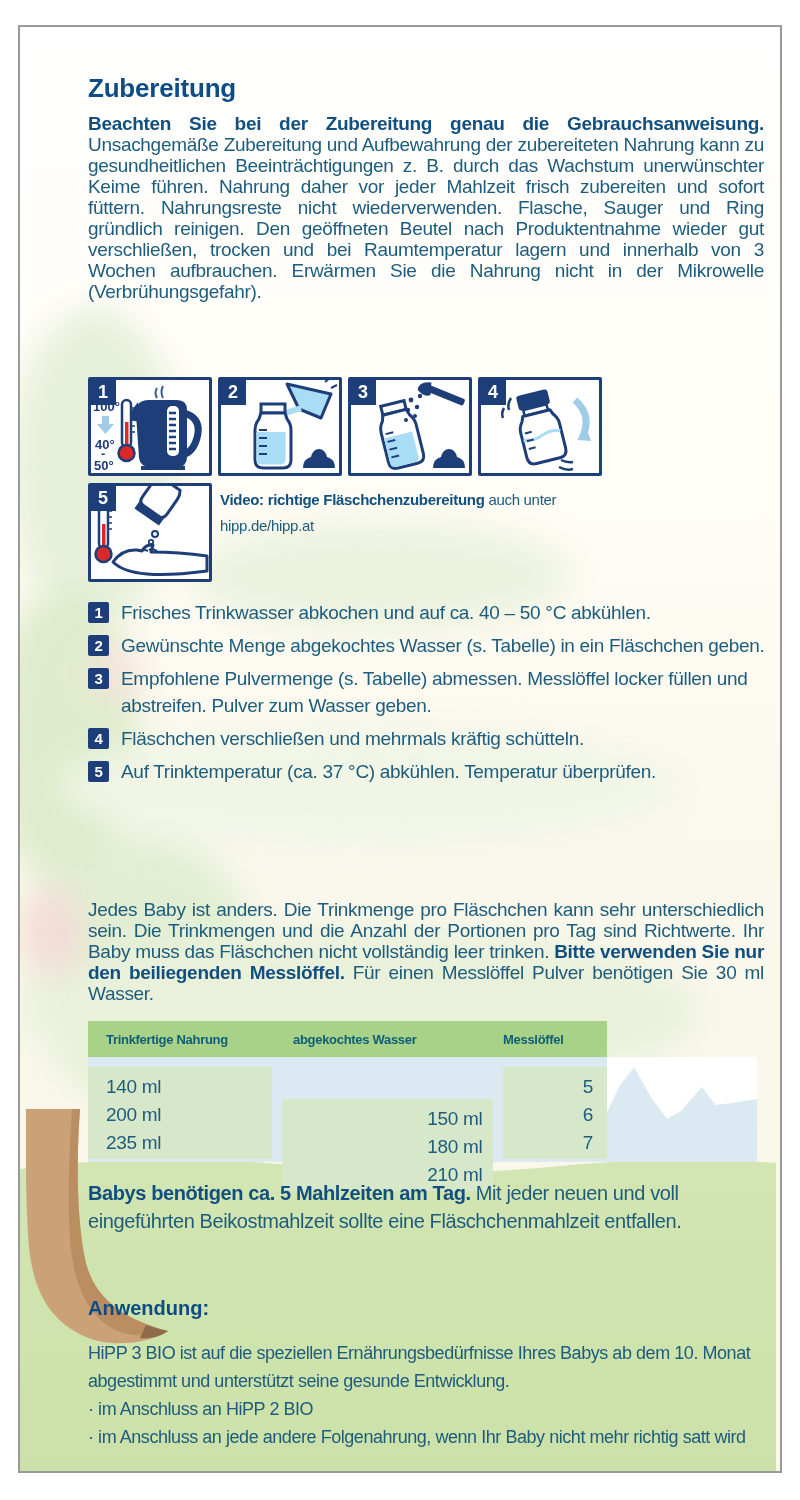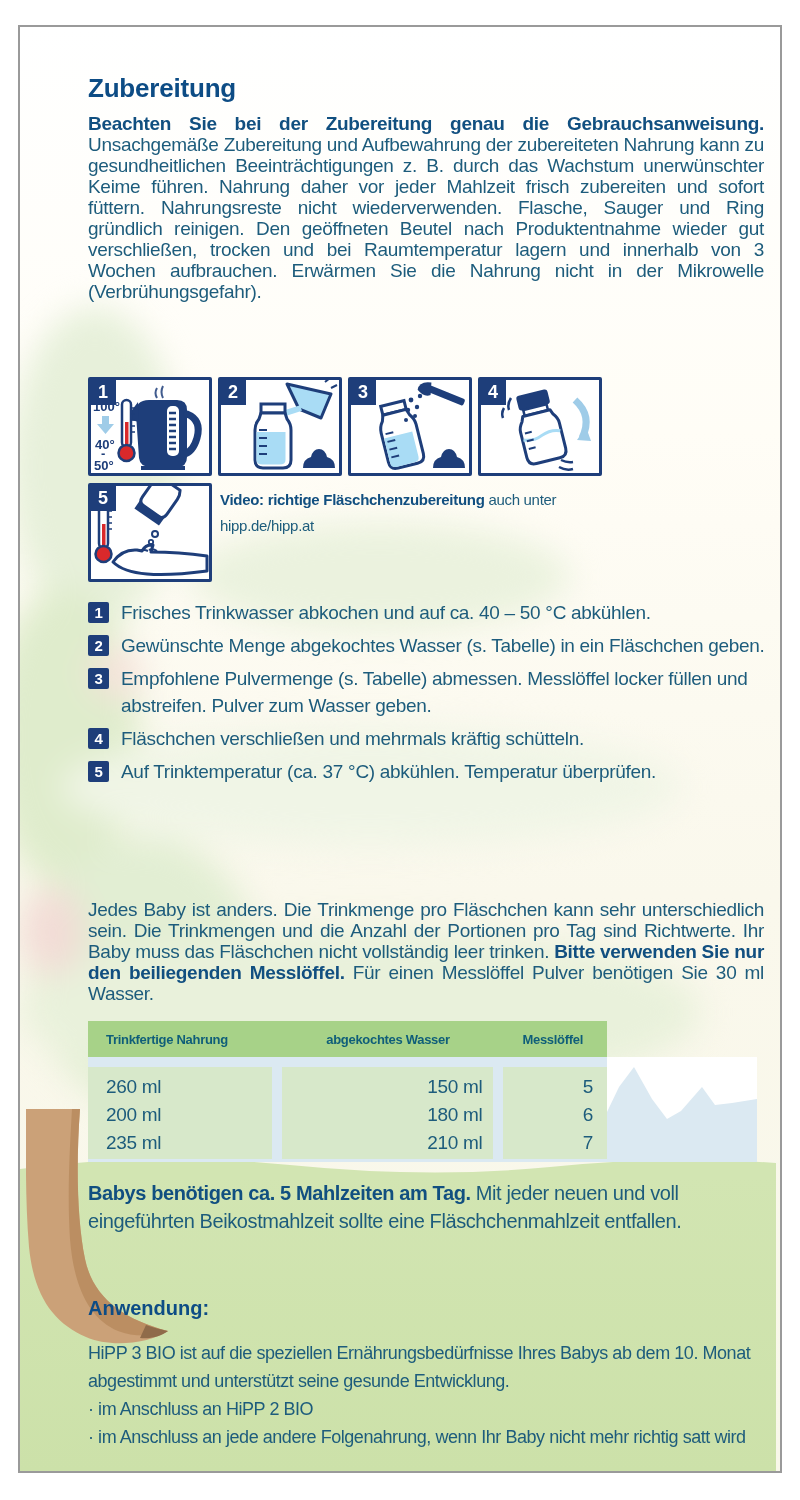--- a/index.html
+++ b/index.html
@@ -23,30 +23,30 @@
   .video-note b{color:#114f80;}
   
   .steps{position:absolute;left:68px;top:572px;width:690px;z-index:5;}
   .step{display:flex;gap:12px;margin-bottom:6px;font-size:19px;line-height:27px;color:#1d5c7c;letter-spacing:-0.3px;}
   .step-badge{flex:0 0 auto;width:21px;height:21px;margin-top:3px;background:#1e3e7a;color:#fff;border-radius:2px;
     font-size:15px;font-weight:700;display:flex;align-items:center;justify-content:center;}
   
   .tbl-header{position:absolute;left:68px;top:994px;width:519px;height:36px;background:#a7d288;z-index:4;
     display:flex;align-items:center;font-size:13px;font-weight:700;color:#0f5e79;letter-spacing:-0.3px;}
   .tbl-header .c1{width:197px;padding-left:18px;box-sizing:border-box;}
-  .tbl-header .c2{width:190px;margin-left:8px;text-align:center;box-sizing:border-box;}
-  .tbl-header .c3{width:96px;margin-left:8px;text-align:right;box-sizing:border-box;padding-right:4px;}
+  .tbl-header .c2{width:190px;margin-left:8px;text-align:left;box-sizing:border-box;}
+  .tbl-header .c3{width:96px;margin-left:20px;text-align:left;box-sizing:border-box;padding-right:4px;}
   .strip-blue{position:absolute;left:68px;top:1040px;width:519px;height:95px;background:#dbe9f2;z-index:3;}
   .strip-blue2{position:absolute;left:68px;top:1030px;width:519px;height:12px;background:#dbe9f2;z-index:3;}
   .mountains{position:absolute;left:587px;top:1030px;width:150px;height:105px;z-index:3;}
   .tbl-body{position:absolute;left:68px;top:1040px;width:519px;height:92px;z-index:4;display:flex;gap:10px;}
   .col{background:#d7e8ca;height:92px;box-sizing:border-box;padding-top:6px;}
   .col .cell{font-size:19px;line-height:28px;color:#1d5c7c;letter-spacing:-0.3px;}
   .col1{width:197px;}.col1 .cell{padding-left:18px;}
-  .col2{width:226px;}.col2 .cell{text-align:right;padding-right:10px;}
+  .col2{width:226px;margin-top:32px;}.col2 .cell{text-align:right;padding-right:10px;}
   .col3{width:112px;}.col3 .cell{text-align:right;padding-right:14px;}
   
   .green-wave{position:absolute;left:0;top:1118px;width:756px;height:36px;z-index:2;}
   .green-bottom{position:absolute;left:0;top:1150px;width:756px;height:294px;background:linear-gradient(180deg,#d2e5b2,#cce1a9);z-index:2;}
   .trunk{position:absolute;left:6px;top:1082px;width:150px;height:255px;z-index:3;}
   .meals{position:absolute;left:68px;top:1152px;width:682px;z-index:5;font-size:20px;line-height:28px;color:#1d5c7c;letter-spacing:-0.4px;}
   .meals b{color:#114f80;}
   .anw-title{position:absolute;left:68px;top:1270px;z-index:5;font-size:20px;font-weight:700;color:#0d4c85;}
   .anw-lines{position:absolute;left:68px;top:1312px;width:690px;z-index:5;}
   .anw-line{font-size:18px;line-height:28px;color:#1d5c7c;letter-spacing:-0.45px;white-space:nowrap;}
@@ -219,21 +219,21 @@
     <rect x="0" y="0" width="150" height="105" fill="#ffffff"></rect>
     <path d="M0,55 L12,30 L27,10 L45,42 L60,62 L74,54 L95,30 L108,48 L125,46 L150,42 L150,105 L0,105 Z" fill="#dbe9f2"></path>
   </svg>
   <div class="tbl-header">
     <div class="c1">Trinkfertige Nahrung</div>
     <div class="c2">abgekochtes Wasser</div>
     <div class="c3">Messlöffel</div>
   </div>
   <div class="tbl-body">
     <div class="col col1">
-      <div class="cell">260 ml</div>
+      <div class="cell">140 ml</div>
       <div class="cell">200 ml</div>
       <div class="cell">235 ml</div>
     </div>
     <div class="col col2">
       <div class="cell">150 ml</div>
       <div class="cell">180 ml</div>
       <div class="cell">210 ml</div>
     </div>
     <div class="col col3">
       <div class="cell">5</div>

